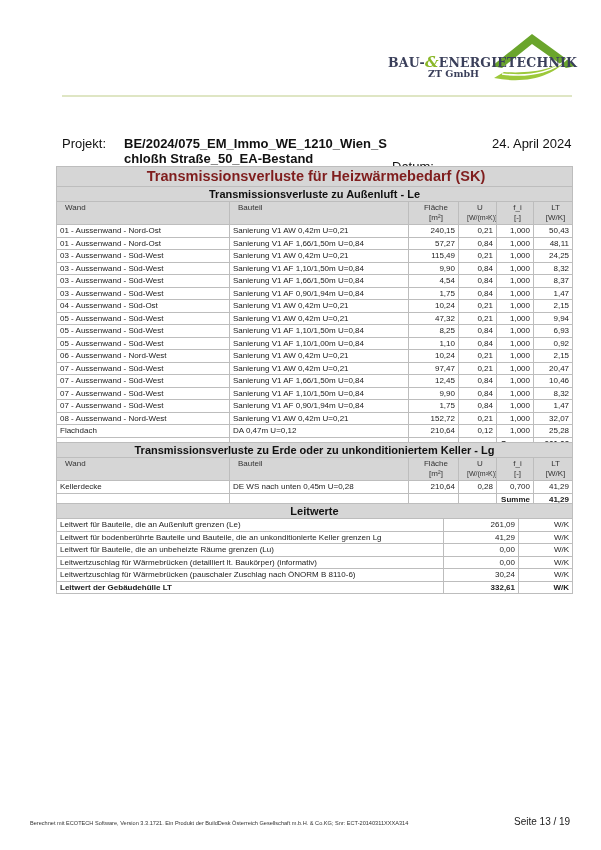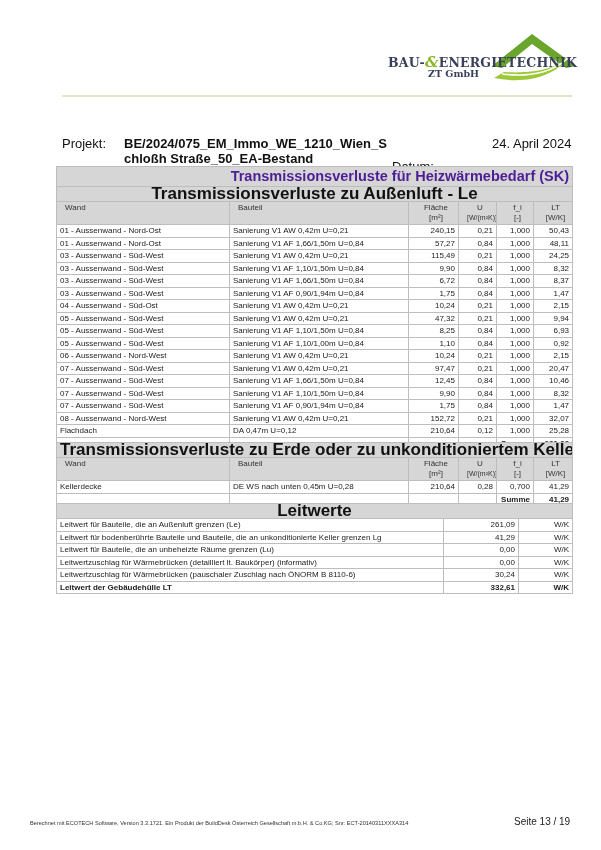--- a/index.html
+++ b/index.html
@@ -22,22 +22,22 @@
   .proj .lbl { position: absolute; left: 0; top: 0; }
   .proj .val { position: absolute; left: 62px; top: 0; width: 270px; font-weight: bold; line-height: 15px; word-break: break-all; }
   .proj .dlbl { position: absolute; left: 330px; top: 0; margin-top: 23px; }
   .proj .dval { position: absolute; left: 430px; top: 0; white-space: nowrap; }
 
   
   table { border-collapse: collapse; position: absolute; left: 56px; width: 516px; table-layout: fixed; }
   td { border: 1px solid #bdbdbd; font-size: 8px; padding: 0 3px; height: 11.5px; line-height: 11px;
        white-space: nowrap; overflow: hidden; color: #222; }
   .gray td, td.gray { background: #d6d6d6; }
-  .title td { font-size: 14.5px; font-weight: bold; text-align: right; height: 19px; line-height: 19px; color: #4c1d95; padding-left: 6px; }
-  .sub td { font-size: 17px; font-weight: bold; text-align: center; height: 14px; line-height: 14px; color: #111; }
+  .title td { font-size: 14.5px; font-weight: bold; text-align: center; height: 19px; line-height: 19px; color: #7f1d1d; padding-left: 6px; }
+  .sub td { font-size: 11px; font-weight: bold; text-align: center; height: 14px; line-height: 14px; color: #111; }
   .colhead td { vertical-align: top; height: 21px; line-height: 10px; padding-top: 1px; color: #333; padding-left: 8px; }
   .colhead td.c { text-align: center; }
   .r { text-align: right; }
   .b { font-weight: bold; }
   .sum td { height: 11px; text-decoration: underline; }
 
   #t1 { top: 166px; }
   #t2 { top: 442px; }
   #t3 { top: 503px; }
 
@@ -133,21 +133,21 @@
         <td>03 - Aussenwand - Süd-West</td>
         <td>Sanierung V1 AF 1,10/1,50m U=0,84</td>
         <td class="r">9,90</td>
         <td class="r">0,84</td>
         <td class="r">1,000</td>
         <td class="r">8,32</td>
       </tr>
       <tr>
         <td>03 - Aussenwand - Süd-West</td>
         <td>Sanierung V1 AF 1,66/1,50m U=0,84</td>
-        <td class="r">6,72</td>
+        <td class="r">4,54</td>
         <td class="r">0,84</td>
         <td class="r">1,000</td>
         <td class="r">8,37</td>
       </tr>
       <tr>
         <td>03 - Aussenwand - Süd-West</td>
         <td>Sanierung V1 AF 0,90/1,94m U=0,84</td>
         <td class="r">1,75</td>
         <td class="r">0,84</td>
         <td class="r">1,000</td>

